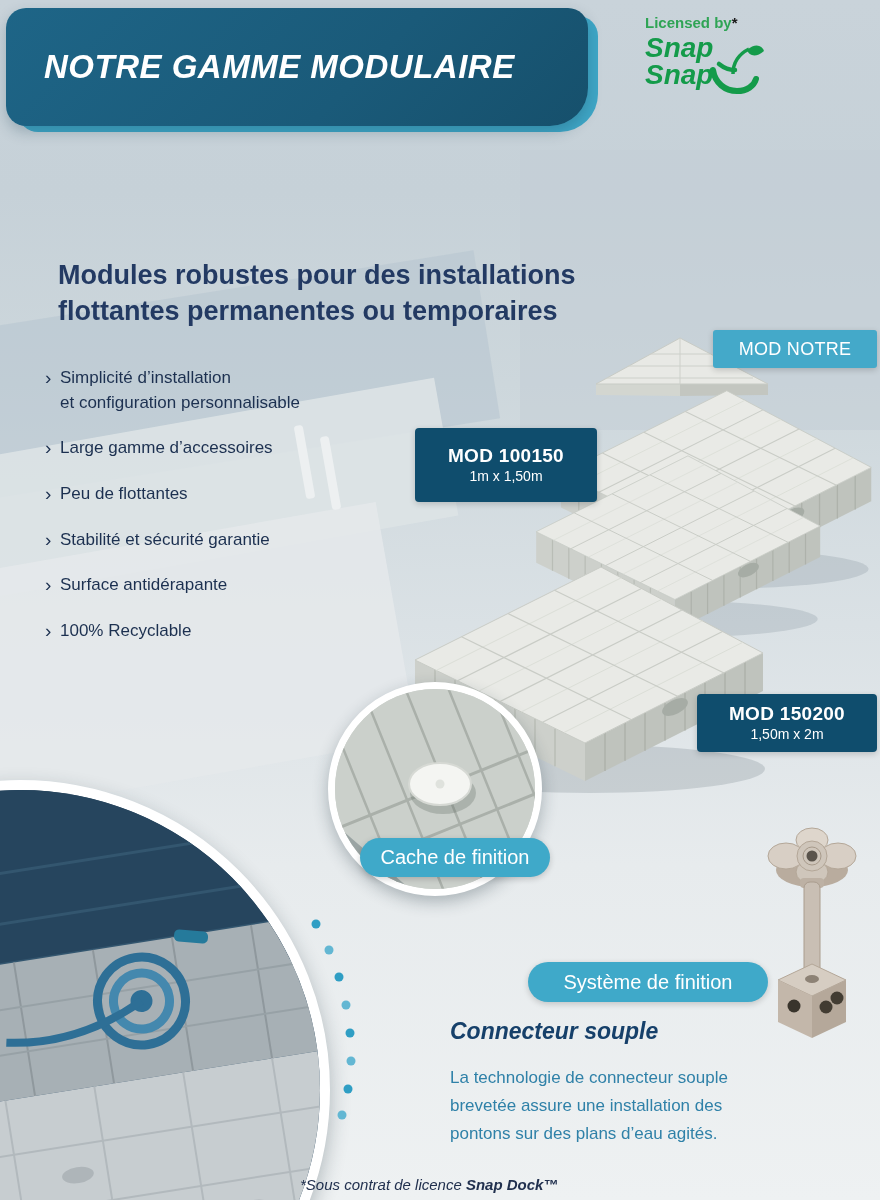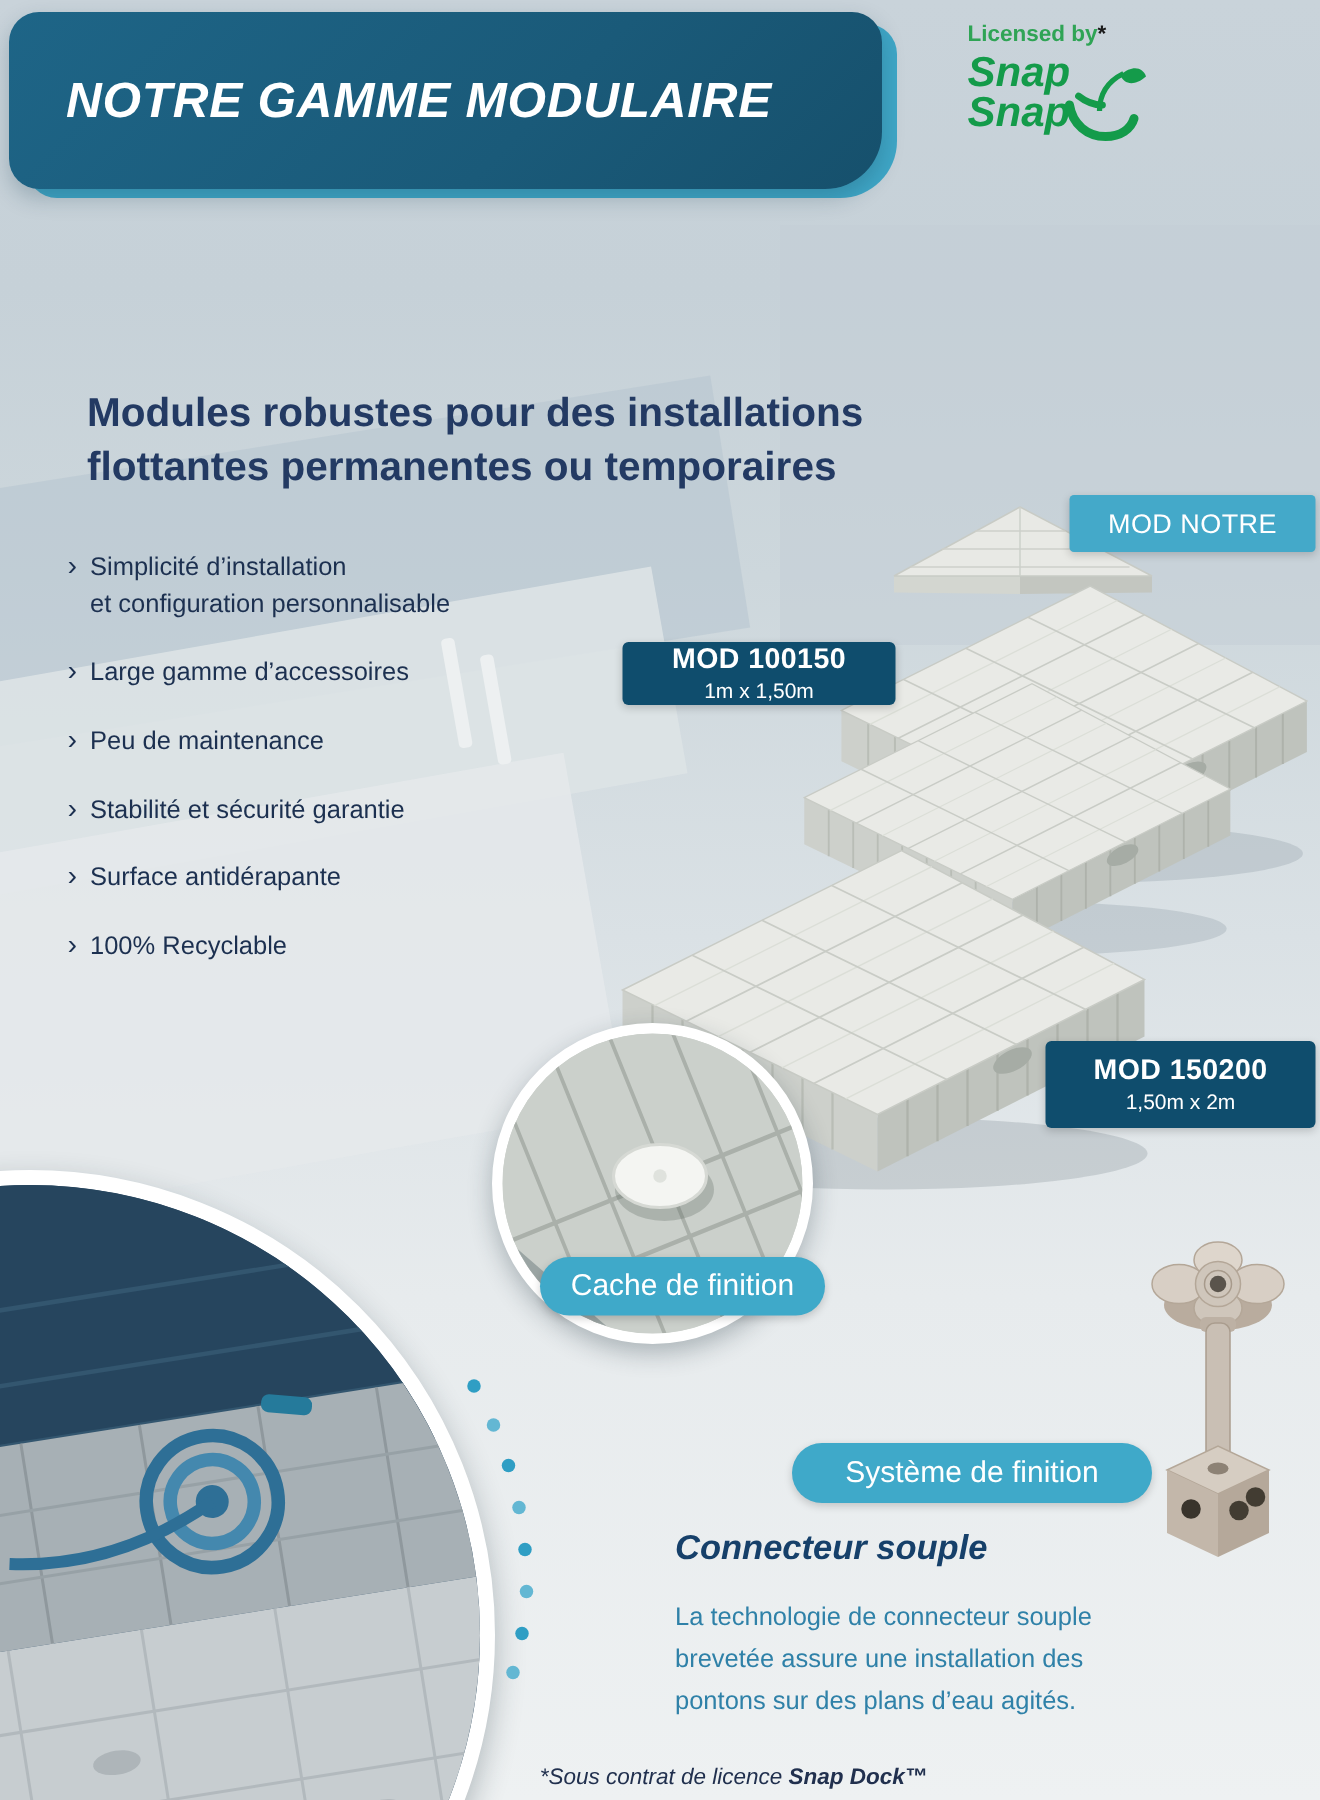--- a/index.html
+++ b/index.html
@@ -41,42 +41,42 @@
 
   
   .badge{position:absolute;display:flex;align-items:center;justify-content:center;color:#fff;z-index:6;
     box-shadow:0 2px 6px rgba(0,0,0,.18);}
   .badge-light{background:#44a9c9;border-radius:3px;font-size:18px;letter-spacing:.3px;}
   .badge-dark{background:#0f4d6d;border-radius:4px;flex-direction:column;line-height:1.25;}
   .badge-dark .bname{font-size:19px;font-weight:bold;letter-spacing:.3px;}
   .badge-dark .bsize{font-size:14px;}
   .pill{background:#3fa9c9;border-radius:22px;font-size:20px;}
   .b-modangle{left:713px;top:330px;width:164px;height:38px;}
-  .b-100150{left:415px;top:428px;width:182px;height:42px;}
+  .b-100150{left:415px;top:428px;width:182px;height:74px;}
   .b-150200{left:697px;top:694px;width:180px;height:58px;}
   .b-cache{left:360px;top:838px;width:190px;height:39px;}
   .b-connex{left:528px;top:962px;width:240px;height:40px;}
 
   
   .render{position:absolute;z-index:2;}
   .magnifier{position:absolute;left:328px;top:682px;width:214px;height:214px;border-radius:50%;
     border:7px solid #fff;box-sizing:border-box;overflow:hidden;z-index:3;
     box-shadow:0 6px 16px rgba(30,50,60,.3);background:#cbd0cb;}
   .photo-circle{position:absolute;left:-290px;top:780px;width:620px;height:620px;border-radius:50%;
     border:10px solid #fff;box-sizing:border-box;overflow:hidden;z-index:1;
     box-shadow:0 8px 20px rgba(30,50,60,.3);background:#26455e;}
 
   
   .connector-title{position:absolute;left:450px;top:1018px;z-index:4;margin:0;
     font-size:23px;font-weight:bold;font-style:italic;color:#16406a;}
   .connector-desc{position:absolute;left:450px;top:1064px;width:330px;z-index:4;margin:0;
     font-size:17px;line-height:1.65;color:#2f81a8;}
 
   
-  .footer-note{position:absolute;left:289px;top:1176px;width:400px;text-align:center;z-index:4;
+  .footer-note{position:absolute;left:300px;top:1176px;width:400px;z-index:4;
     font-size:15px;font-style:italic;color:#21304e;}
   .footer-note .fb{font-weight:bold;}
 </style>
 </head>
 <body>
 
 <div class="page">
 
   <div class="bg-shape water-dark"></div>
   <div class="bg-shape water-right"></div>
@@ -105,21 +105,21 @@
       <path d="M12,24 c5,4 10,6 16,6" stroke="#149b4a" stroke-width="4.5" fill="none" stroke-linecap="round"></path>
     </svg>
   </div>
 
   <h2 class="intro-heading">Modules robustes pour des installations flottantes permanentes ou temporaires</h2>
 
   <ul class="features">
     <li><span class="chev">›</span><span class="feature-text">Simplicité d’installation
 et configuration personnalisable</span></li>
     <li><span class="chev">›</span><span class="feature-text">Large gamme d’accessoires</span></li>
-    <li><span class="chev">›</span><span class="feature-text">Peu de maintenance</span></li>
+    <li><span class="chev">›</span><span class="feature-text">Peu de flottantes</span></li>
     <li><span class="chev">›</span><span class="feature-text">Stabilité et sécurité garantie</span></li>
     <li><span class="chev">›</span><span class="feature-text">Surface antidérapante</span></li>
     <li><span class="chev">›</span><span class="feature-text">100% Recyclable</span></li>
   </ul>
 
   <svg class="render" style="left:588px;top:332px;" width="185" height="72" viewBox="0 0 185 72">
     <polygon points="8,52 92,52 92,64 8,63" fill="#d3d6d0"></polygon>
     <polygon points="92,52 180,52 180,63 92,64" fill="#c3c6c0"></polygon>
     <polygon points="92,6 180,52 8,52" fill="#e8e9e5" stroke="#c8cbc5" stroke-width="1"></polygon>
     <path d="M92,6 L92,52 M62,22 L122,22 M40,34 L143,34 M19,46 L165,46" stroke="#cdd0ca" stroke-width="1" fill="none"></path>

